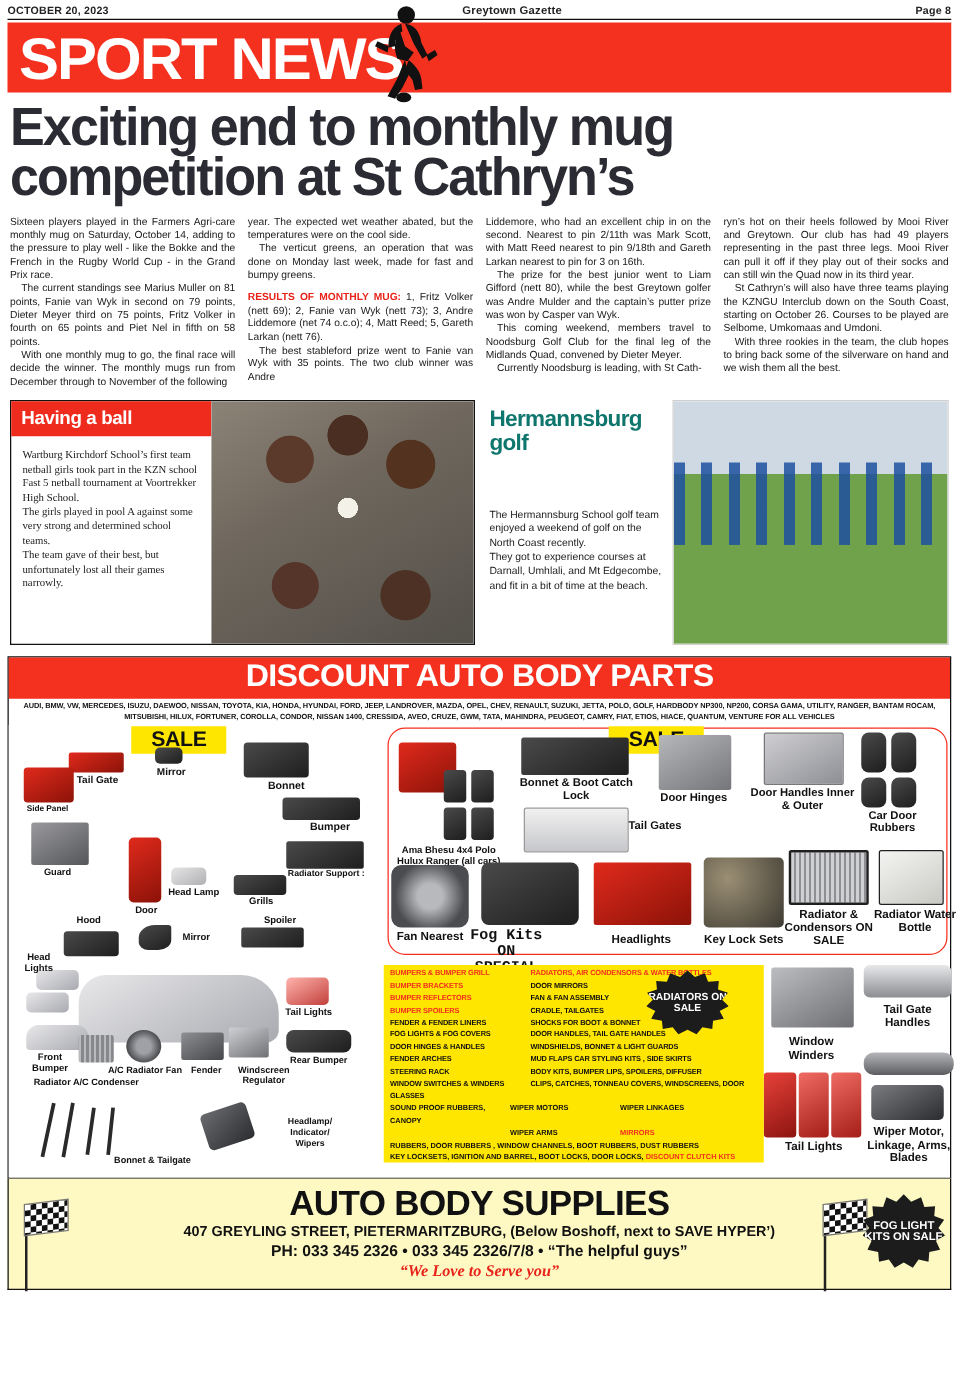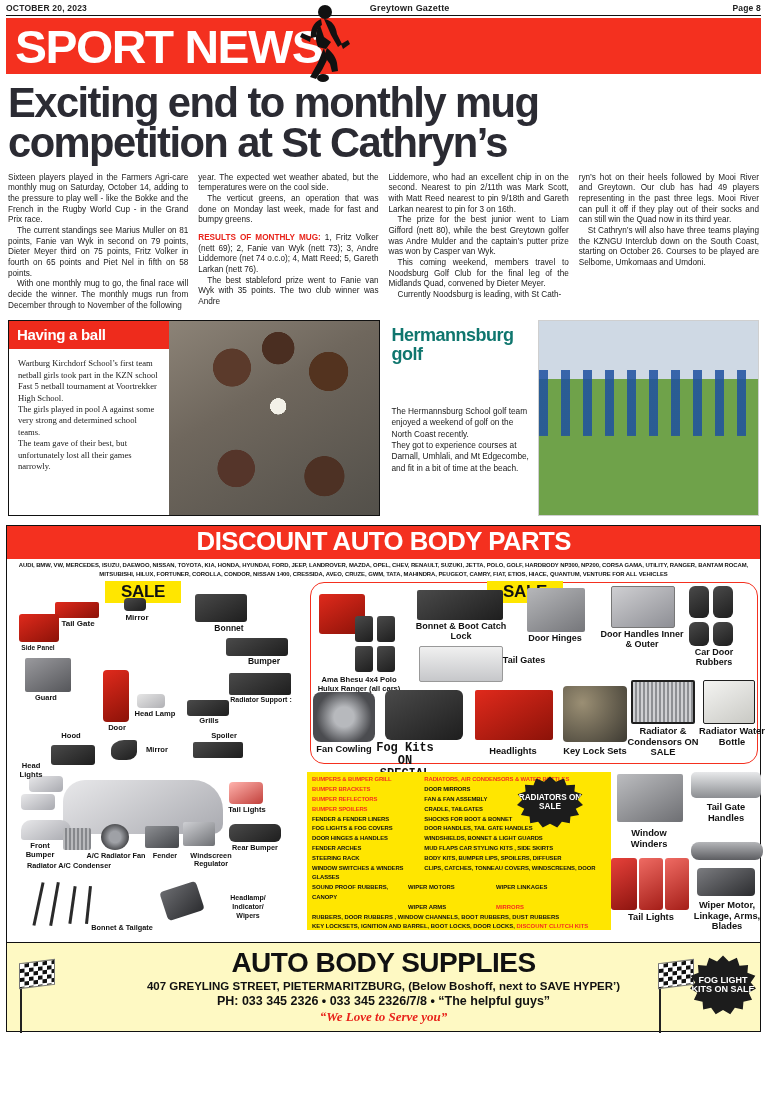--- a/index.html
+++ b/index.html
@@ -210,20 +210,21 @@
     </div>
     <div class="col">
       <p class="first">Liddemore, who had an excellent chip in on the second. Nearest to pin 2/11th was Mark Scott, with Matt Reed nearest to pin 9/18th and Gareth Larkan nearest to pin for 3 on 16th.</p>
       <p>The prize for the best junior went to Liam Gifford (nett 80), while the best Greytown golfer was Andre Mulder and the captain’s putter prize was won by Casper van Wyk.</p>
       <p>This coming weekend, members travel to Noodsburg Golf Club for the final leg of the Midlands Quad, convened by Dieter Meyer.</p>
       <p>Currently Noodsburg is leading, with St Cath-</p>
     </div>
     <div class="col">
       <p class="first">ryn’s hot on their heels followed by Mooi River and Greytown. Our club has had 49 players representing in the past three legs. Mooi River can pull it off if they play out of their socks and can still win the Quad now in its third year.</p>
       <p>St Cathryn’s will also have three teams playing the KZNGU Interclub down on the South Coast, starting on October 26. Courses to be played are Selbome, Umkomaas and Umdoni.</p>
+      <p>With three rookies in the team, the club hopes to bring back some of the silverware on hand and we wish them all the best.</p>
     </div>
   </div>
 
   <div class="features">
 
     <div class="fbox">
       <div class="fbtext">
         <div class="fbhead">Having a ball</div>
         <div class="fbbody" style="white-space:pre-line;">Wartburg Kirchdorf School’s first team netball girls took part in the KZN school Fast 5 netball tournament at Voortrekker High School.
 The girls played in pool A against some very strong and determined school teams.
@@ -359,21 +360,21 @@
       <div class="pimg ph" style="left:604px; top:6px; width:64px; height:42px; border:1px solid #777;"></div>
       <div class="plabel" style="left:592px; top:50px; width:86px; font-size:9px;">Door Handles Inner &amp; Outer</div>
 
       <div class="pimg dark" style="left:682px; top:6px; width:20px; height:32px; border-radius:6px;"></div>
       <div class="pimg dark" style="left:706px; top:6px; width:20px; height:32px; border-radius:6px;"></div>
       <div class="pimg dark" style="left:682px; top:42px; width:20px; height:24px; border-radius:6px;"></div>
       <div class="pimg dark" style="left:706px; top:42px; width:20px; height:24px; border-radius:6px;"></div>
       <div class="plabel" style="left:676px; top:68px; width:62px; font-size:9px;">Car Door Rubbers</div>
 
       <div class="pimg" style="left:306px; top:112px; width:62px; height:50px; background:radial-gradient(circle,#b7b9bd 25%,#4b4c50 70%); border-radius:8px;"></div>
-      <div class="plabel" style="left:302px; top:164px; width:70px; font-size:9.3px;">Fan Cowling</div>
+      <div class="plabel" style="left:302px; top:164px; width:70px; font-size:9.3px;">Fan Nearest</div>
 
       <div class="pimg dark" style="left:378px; top:110px; width:78px; height:50px; border-radius:6px;"></div>
       <div class="plabel" style="left:365px; top:162px; width:66px; font-size:12px;font-family:Liberation Mono, monospace;">Fog Kits ON SPECIAL</div>
 
       <div class="pimg red" style="left:468px; top:110px; width:78px; height:50px;"></div>
       <div class="plabel" style="left:470px; top:166px; width:72px; font-size:9.3px;">Headlights</div>
 
       <div class="pimg" style="left:556px; top:106px; width:64px; height:56px; background:radial-gradient(circle at 30% 30%,#9b8f74,#3d3a32); border-radius:4px;"></div>
       <div class="plabel" style="left:552px; top:166px; width:72px; font-size:9.3px;">Key Lock Sets</div>
 

